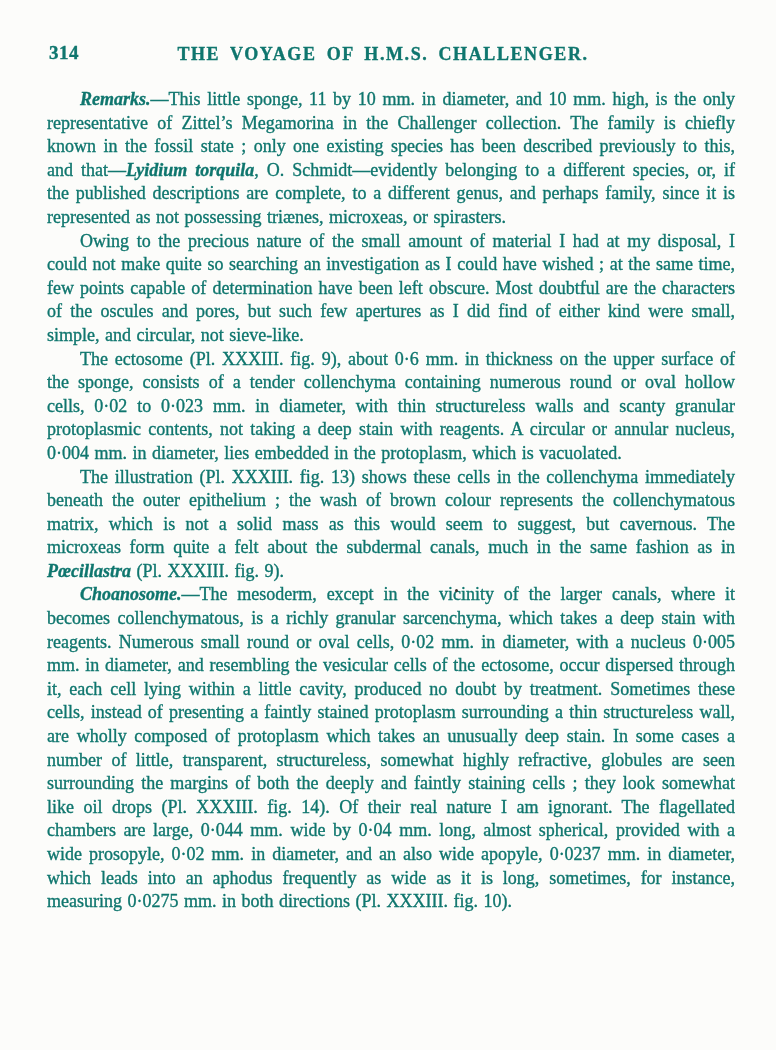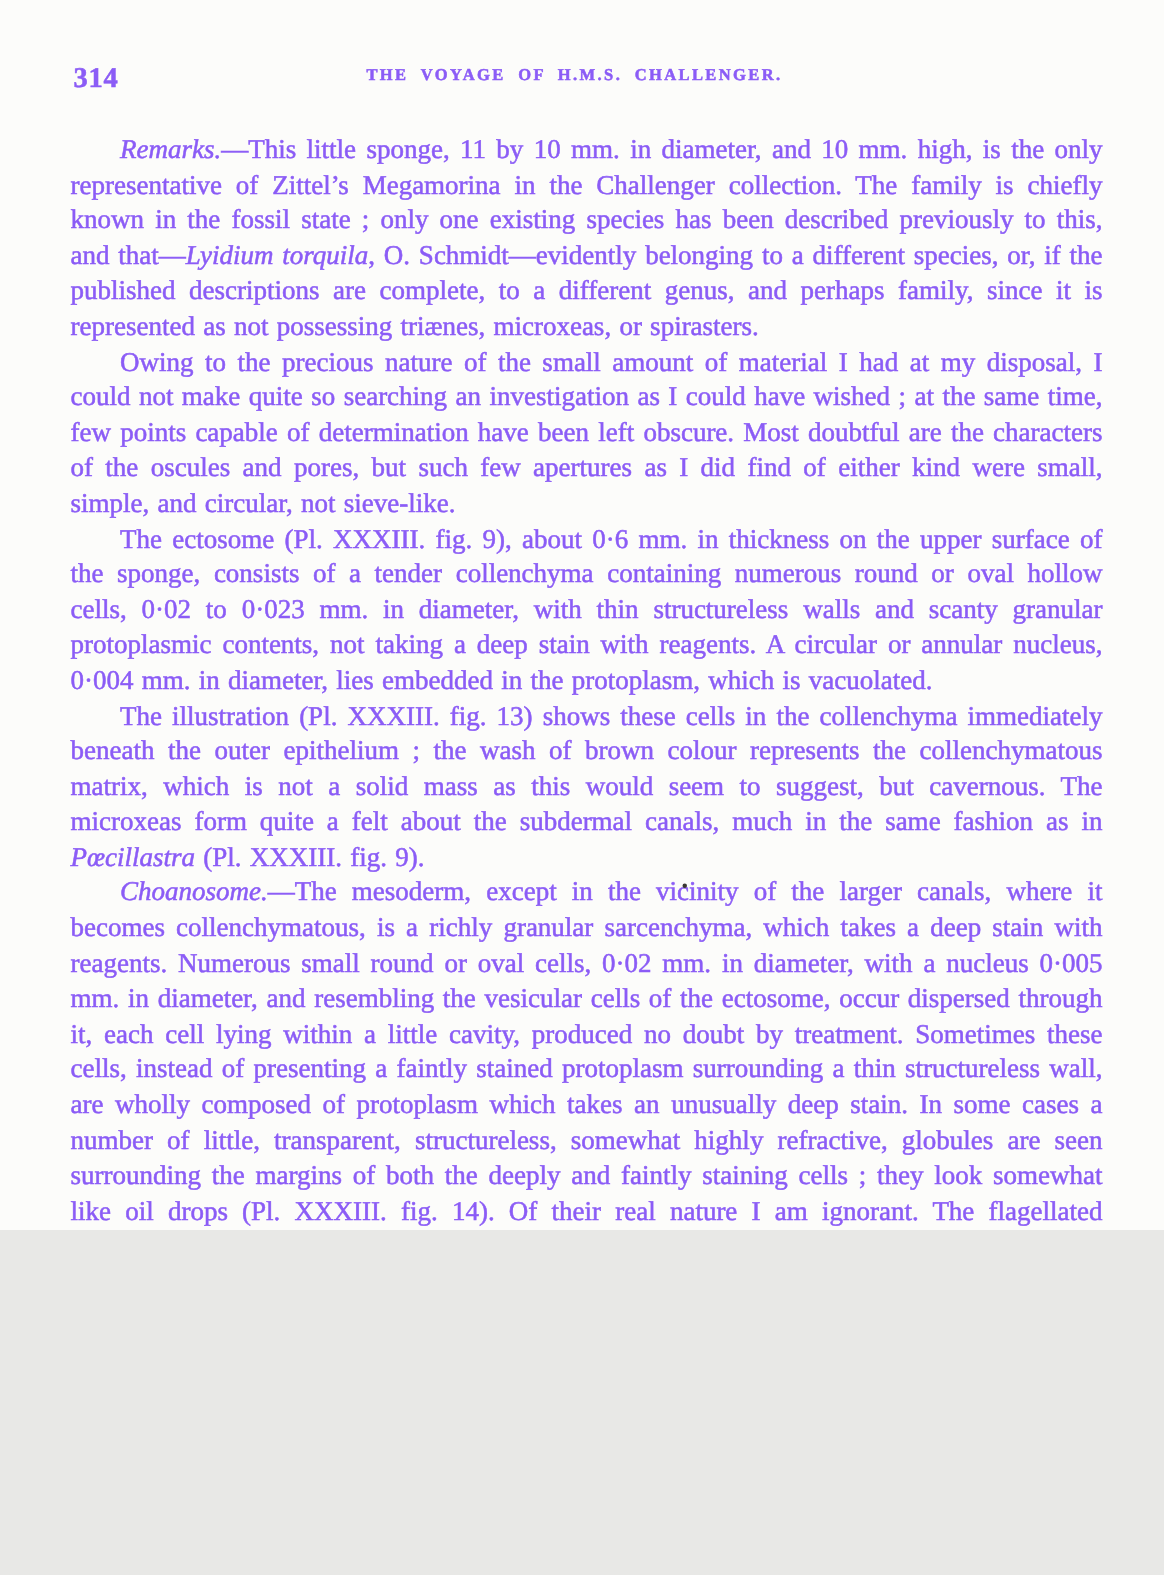--- a/index.html
+++ b/index.html
@@ -3,25 +3,25 @@
 <meta charset="utf-8">
 <style>
   html, body {
     margin: 0;
     padding: 0;
     background: #e8e8e6;
   }
   .page {
     position: relative;
     width: 776px;
-    height: 820px;
+    height: 1050px;
     margin: 0 auto;
     background: #fcfcfa;
     overflow: hidden;
-    color: #8b5cf6;
+    color: #0f766e;
     font-family: "Liberation Serif", "DejaVu Serif", serif;
     -webkit-text-stroke: 0.35px;
   }
   .running-head {
     position: absolute;
     top: 42px;
     left: 47px;
     right: 41px;
     height: 26px;
   }
@@ -32,21 +32,21 @@
     font-size: 19px;
     font-weight: bold;
     letter-spacing: 0.5px;
   }
   .running-title {
     position: absolute;
     left: 0;
     right: 16px;
     top: 2px;
     text-align: center;
-    font-size: 11px;
+    font-size: 18px;
     font-weight: bold;
     letter-spacing: 1.6px;
     word-spacing: 4px;
     white-space: nowrap;
   }
   .text-body {
     position: absolute;
     top: 88px;
     left: 47px;
     width: 688px;
@@ -57,21 +57,21 @@
     line-height: 23.6px;
     text-align: justify;
     text-indent: 33px;
     word-spacing: 1px;
   }
   .text-body p.continued {
     text-align-last: justify;
   }
   .text-body .it {
     font-style: italic;
-    font-weight: normal;
+    font-weight: bold;
   }
   .ink-speck {
     position: absolute;
     left: 455px;
     top: 589px;
     width: 3px;
     height: 3px;
     border-radius: 50%;
     background: #3a3732;
   }

